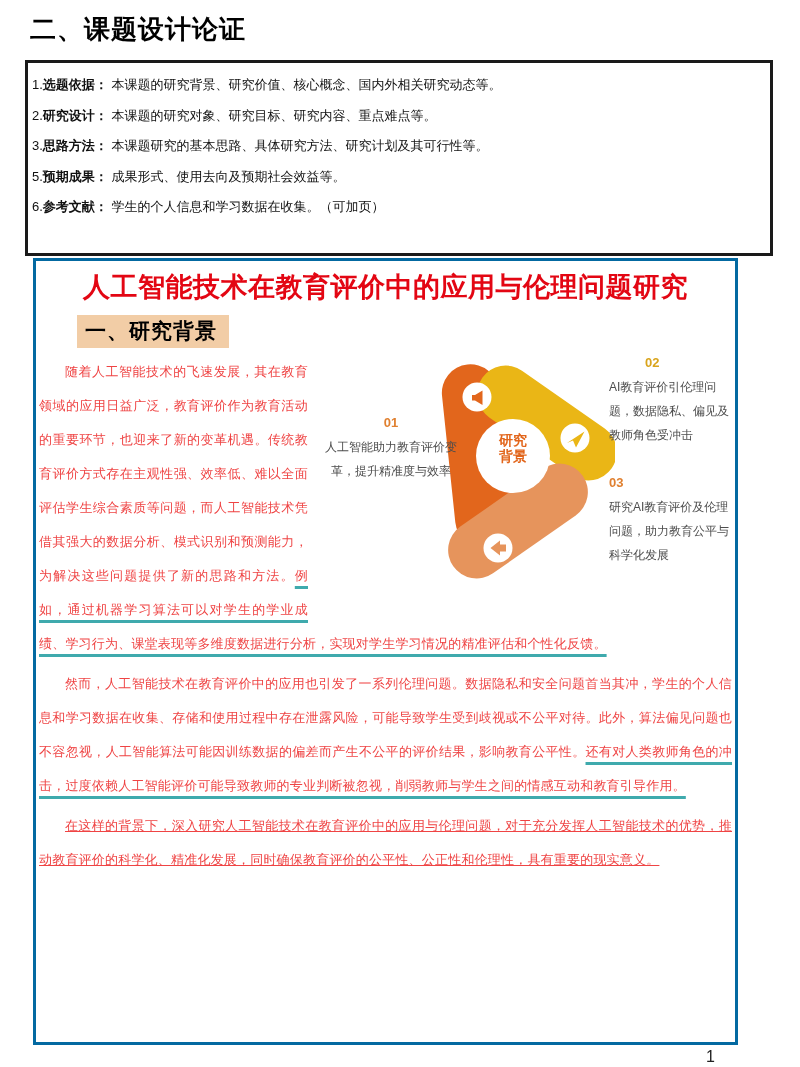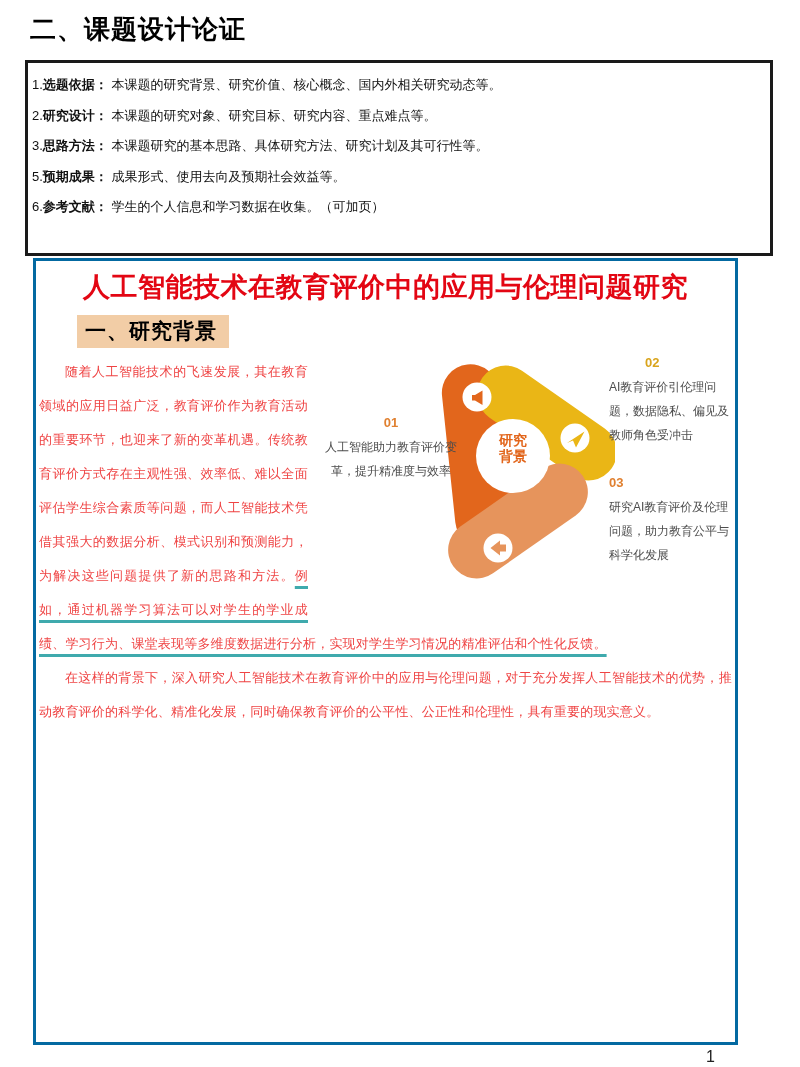--- a/index.html
+++ b/index.html
@@ -77,21 +77,21 @@
   .item-03 { left: 301px; top: 120px; width: 130px; }
   .item-03 .d-num { color: #E08030; }
 
   .body-para {
     font-size: 13px; line-height: 34px;
     text-align: justify; color: #ef4444;
     letter-spacing: 0.2px;
   }
   .para-1 { margin-top: 8px; text-indent: 2em; }
   .para-2 { margin-top: 6px; text-indent: 2em; }
-  .para-3 { text-indent: 2em; }
+  .para-3 { margin-top: 6px; text-indent: 2em; text-decoration: underline; }
   .teal-underline {
     text-decoration: underline;
     text-decoration-color: #3FAAAD;
     text-decoration-thickness: 2.5px;
     text-underline-offset: 6px;
     text-decoration-skip-ink: none;
   }
 
   .page-number {
     position: absolute; left: 706px; top: 1048px;
@@ -156,19 +156,22 @@
     <div class="diagram-item item-03">
       <div class="d-num">03</div>
       <div class="d-text">研究AI教育评价及伦理问题，助力教育公平与科学化发展</div>
     </div>
   </div>
 
   <div class="body-para para-1">
     <span>随着人工智能技术的飞速发展，其在教育领域的应用日益广泛，教育评价作为教育活动的重要环节，也迎来了新的变革机遇。传统教育评价方式存在主观性强、效率低、难以全面评估学生综合素质等问题，而人工智能技术凭借其强大的数据分析、模式识别和预测能力，为解决这些问题提供了新的思路和方法。</span><span class="teal-underline">例如，通过机器学习算法可以对学生的学业成绩、学习行为、课堂表现等多维度数据进行分析，实现对学生学习情况的精准评估和个性化反馈。</span>
   </div>
 
+  <div class="body-para para-2">
+    <span>然而，人工智能技术在教育评价中的应用也引发了一系列伦理问题。数据隐私和安全问题首当其冲，学生的个人信息和学习数据在收集、存储和使用过程中存在泄露风险，可能导致学生受到歧视或不公平对待。此外，算法偏见问题也不容忽视，人工智能算法可能因训练数据的偏差而产生不公平的评价结果，影响教育公平性。</span><span class="teal-underline">还有对人类教师角色的冲击，过度依赖人工智能评价可能导致教师的专业判断被忽视，削弱教师与学生之间的情感互动和教育引导作用。</span>
+  </div>
 
   <div class="body-para para-3">
     <span>在这样的背景下，深入研究人工智能技术在教育评价中的应用与伦理问题，对于充分发挥人工智能技术的优势，推动教育评价的科学化、精准化发展，同时确保教育评价的公平性、公正性和伦理性，具有重要的现实意义。</span>
   </div>
 </div>
 
 <div class="page-number">1</div>
 
 </body></html>

